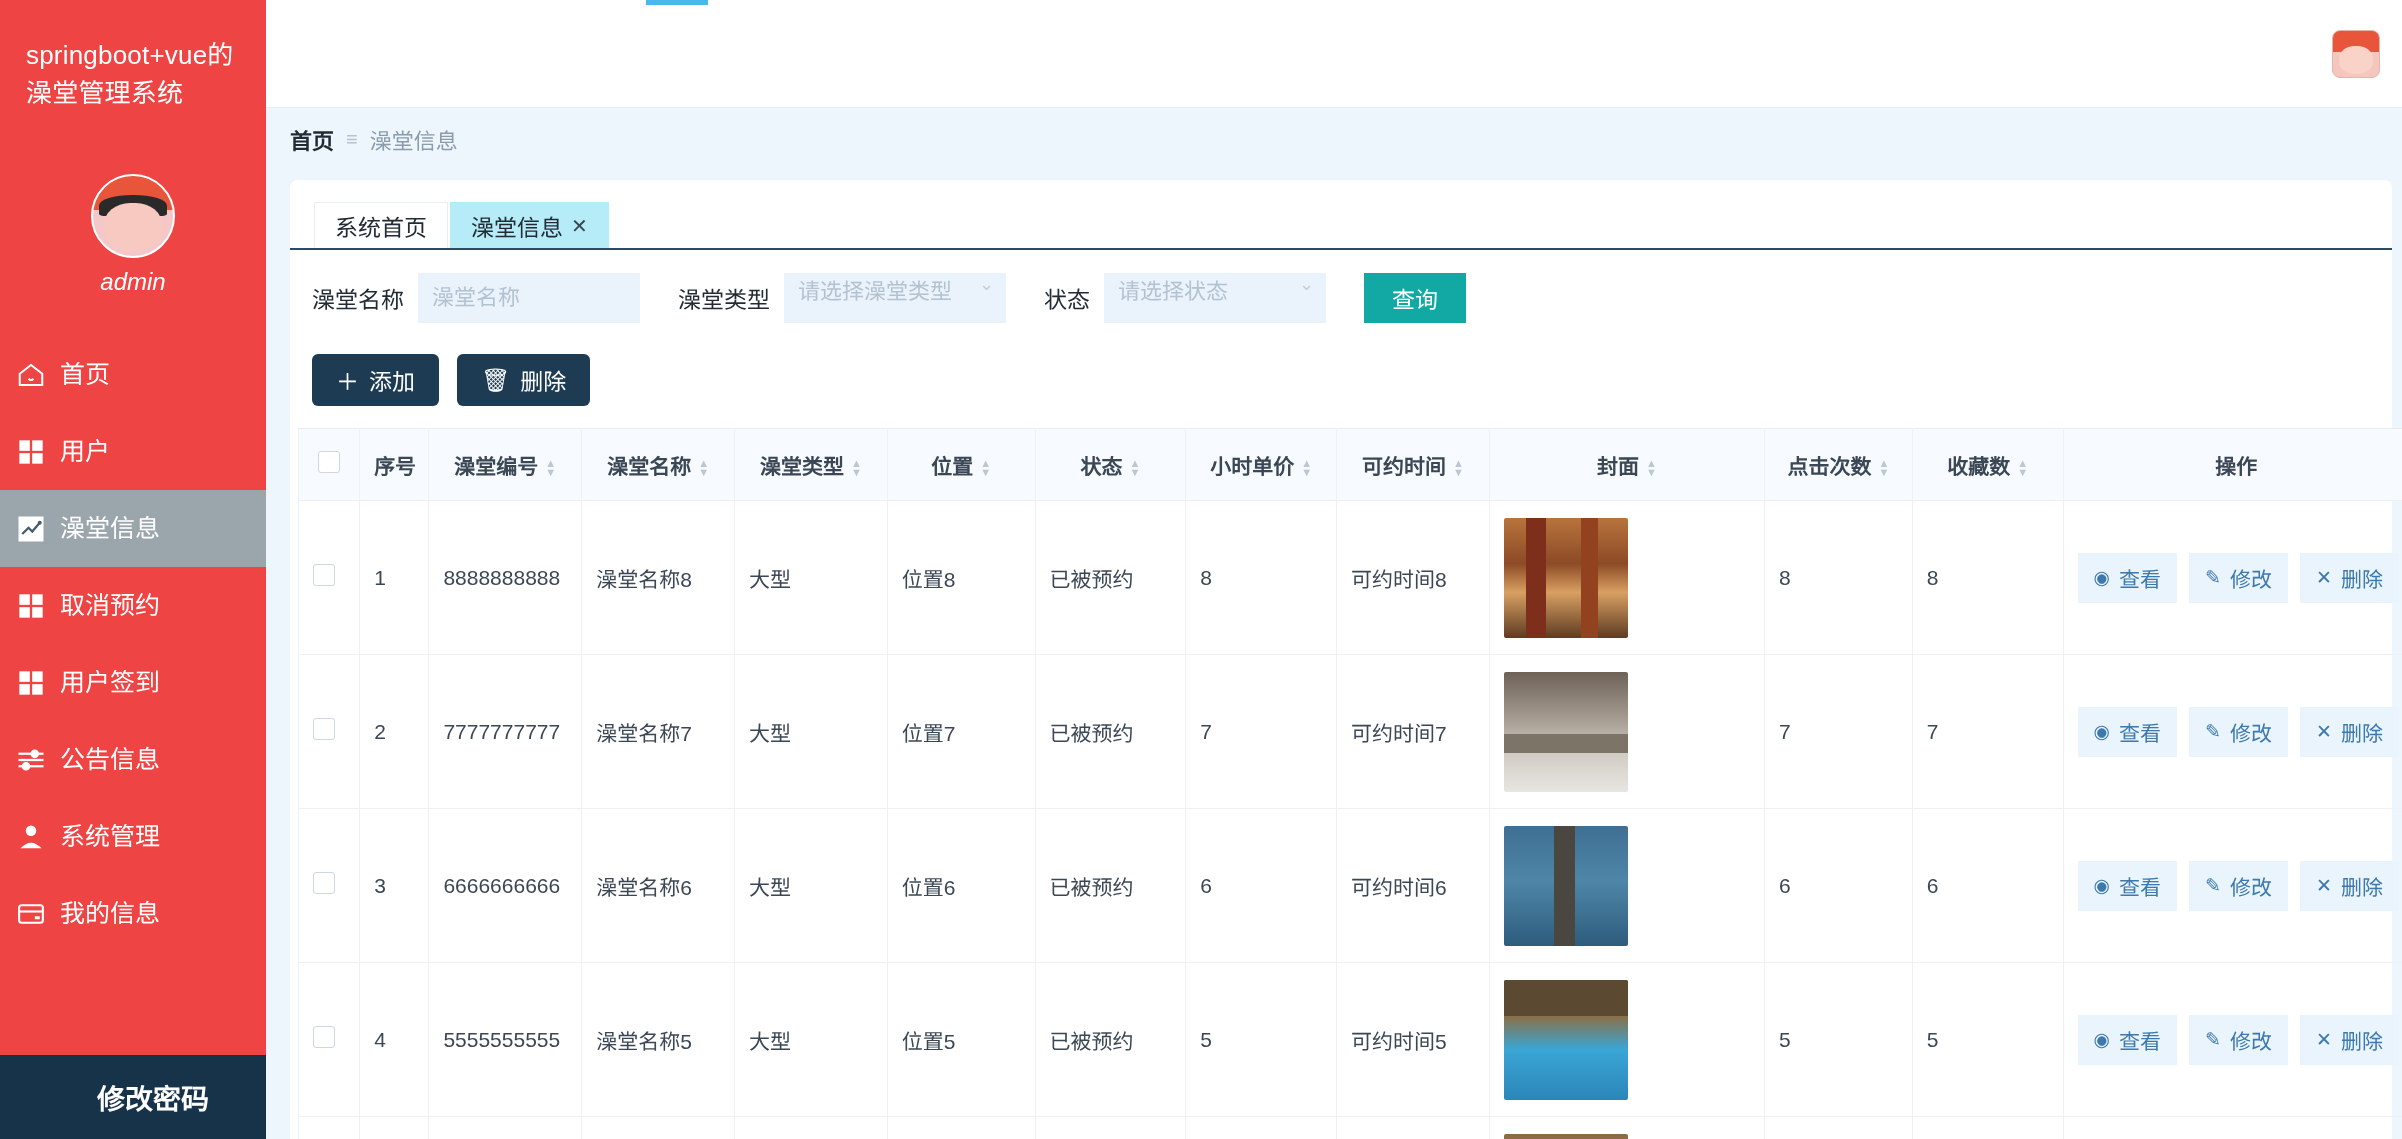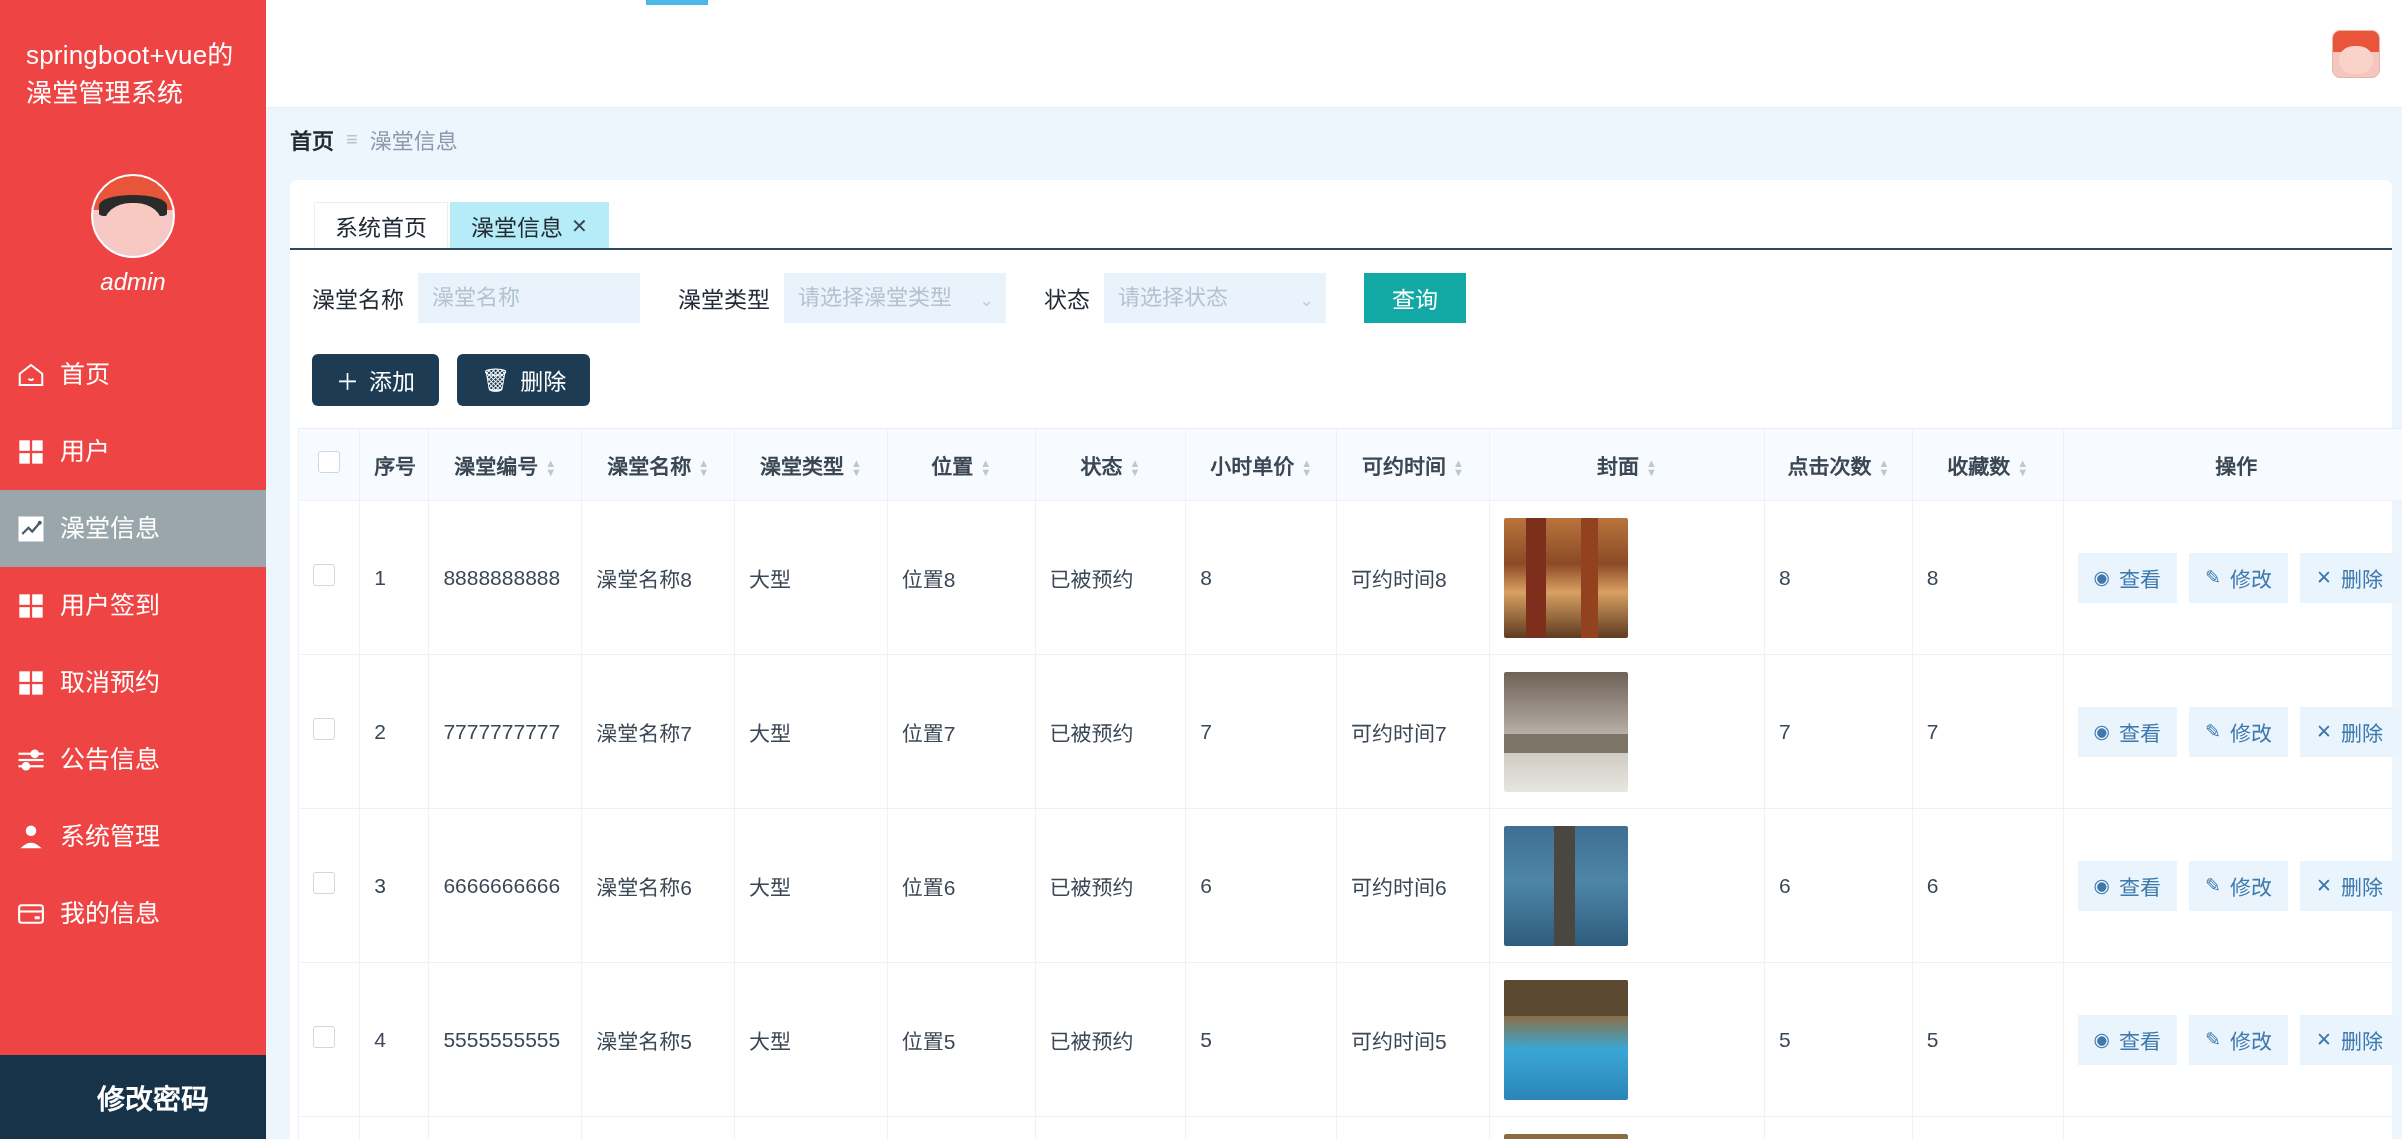--- a/index.html
+++ b/index.html
@@ -205,23 +205,23 @@
     color: #3a4651;
     font-family: "Liberation Sans", "DejaVu Sans", sans-serif;
     margin-right: 38px;
   }
   .filter-input::placeholder { color: #b3c2d0; }
   .filter-select {
     width: 222px;
     height: 50px;
     background: #eaf3fc;
     display: flex;
-    align-items: flex-end;
+    align-items: flex-start;
     justify-content: space-between;
-    padding: 0 12px 12px 14px;
+    padding: 0 12px 2px 14px;
     font-size: 22px;
     color: #b3c2d0;
     margin-right: 38px;
     cursor: pointer;
   }
   .filter-select .chev { color: #c0cdd9; font-size: 18px; }
   #query-btn {
     height: 50px;
     padding: 0 28px;
     background: #12a9a5;
@@ -396,33 +396,33 @@
 
       <div class="menu-item">
         <span class="menu-icon">
           <svg width="28" height="28" viewBox="0 0 24 24" fill="#ffffff">
             <rect x="2" y="2" width="9" height="9"></rect>
               <rect x="13" y="2" width="9" height="9"></rect>
             <rect x="2" y="13" width="9" height="9"></rect>
               <rect x="13" y="13" width="9" height="9"></rect>
           </svg>
         </span>
-        <span class="menu-label">用户签到</span>
+        <span class="menu-label">取消预约</span>
       </div>
 
       <div class="menu-item">
         <span class="menu-icon">
           <svg width="28" height="28" viewBox="0 0 24 24" fill="#ffffff">
             <rect x="2" y="2" width="9" height="9"></rect>
               <rect x="13" y="2" width="9" height="9"></rect>
             <rect x="2" y="13" width="9" height="9"></rect>
               <rect x="13" y="13" width="9" height="9"></rect>
           </svg>
         </span>
-        <span class="menu-label">取消预约</span>
+        <span class="menu-label">用户签到</span>
       </div>
 
       <div class="menu-item">
         <span class="menu-icon">
           <svg width="30" height="30" viewBox="0 0 24 24" stroke="#ffffff" stroke-width="1.8" fill="none">
             <line x1="2" y1="7" x2="22" y2="7"></line>
               <circle cx="15" cy="7" r="2.6" fill="#ffffff"></circle>
             <line x1="2" y1="12" x2="22" y2="12"></line>
             <line x1="2" y1="17" x2="22" y2="17"></line>
               <circle cx="8" cy="17" r="2.6" fill="#ffffff"></circle>

